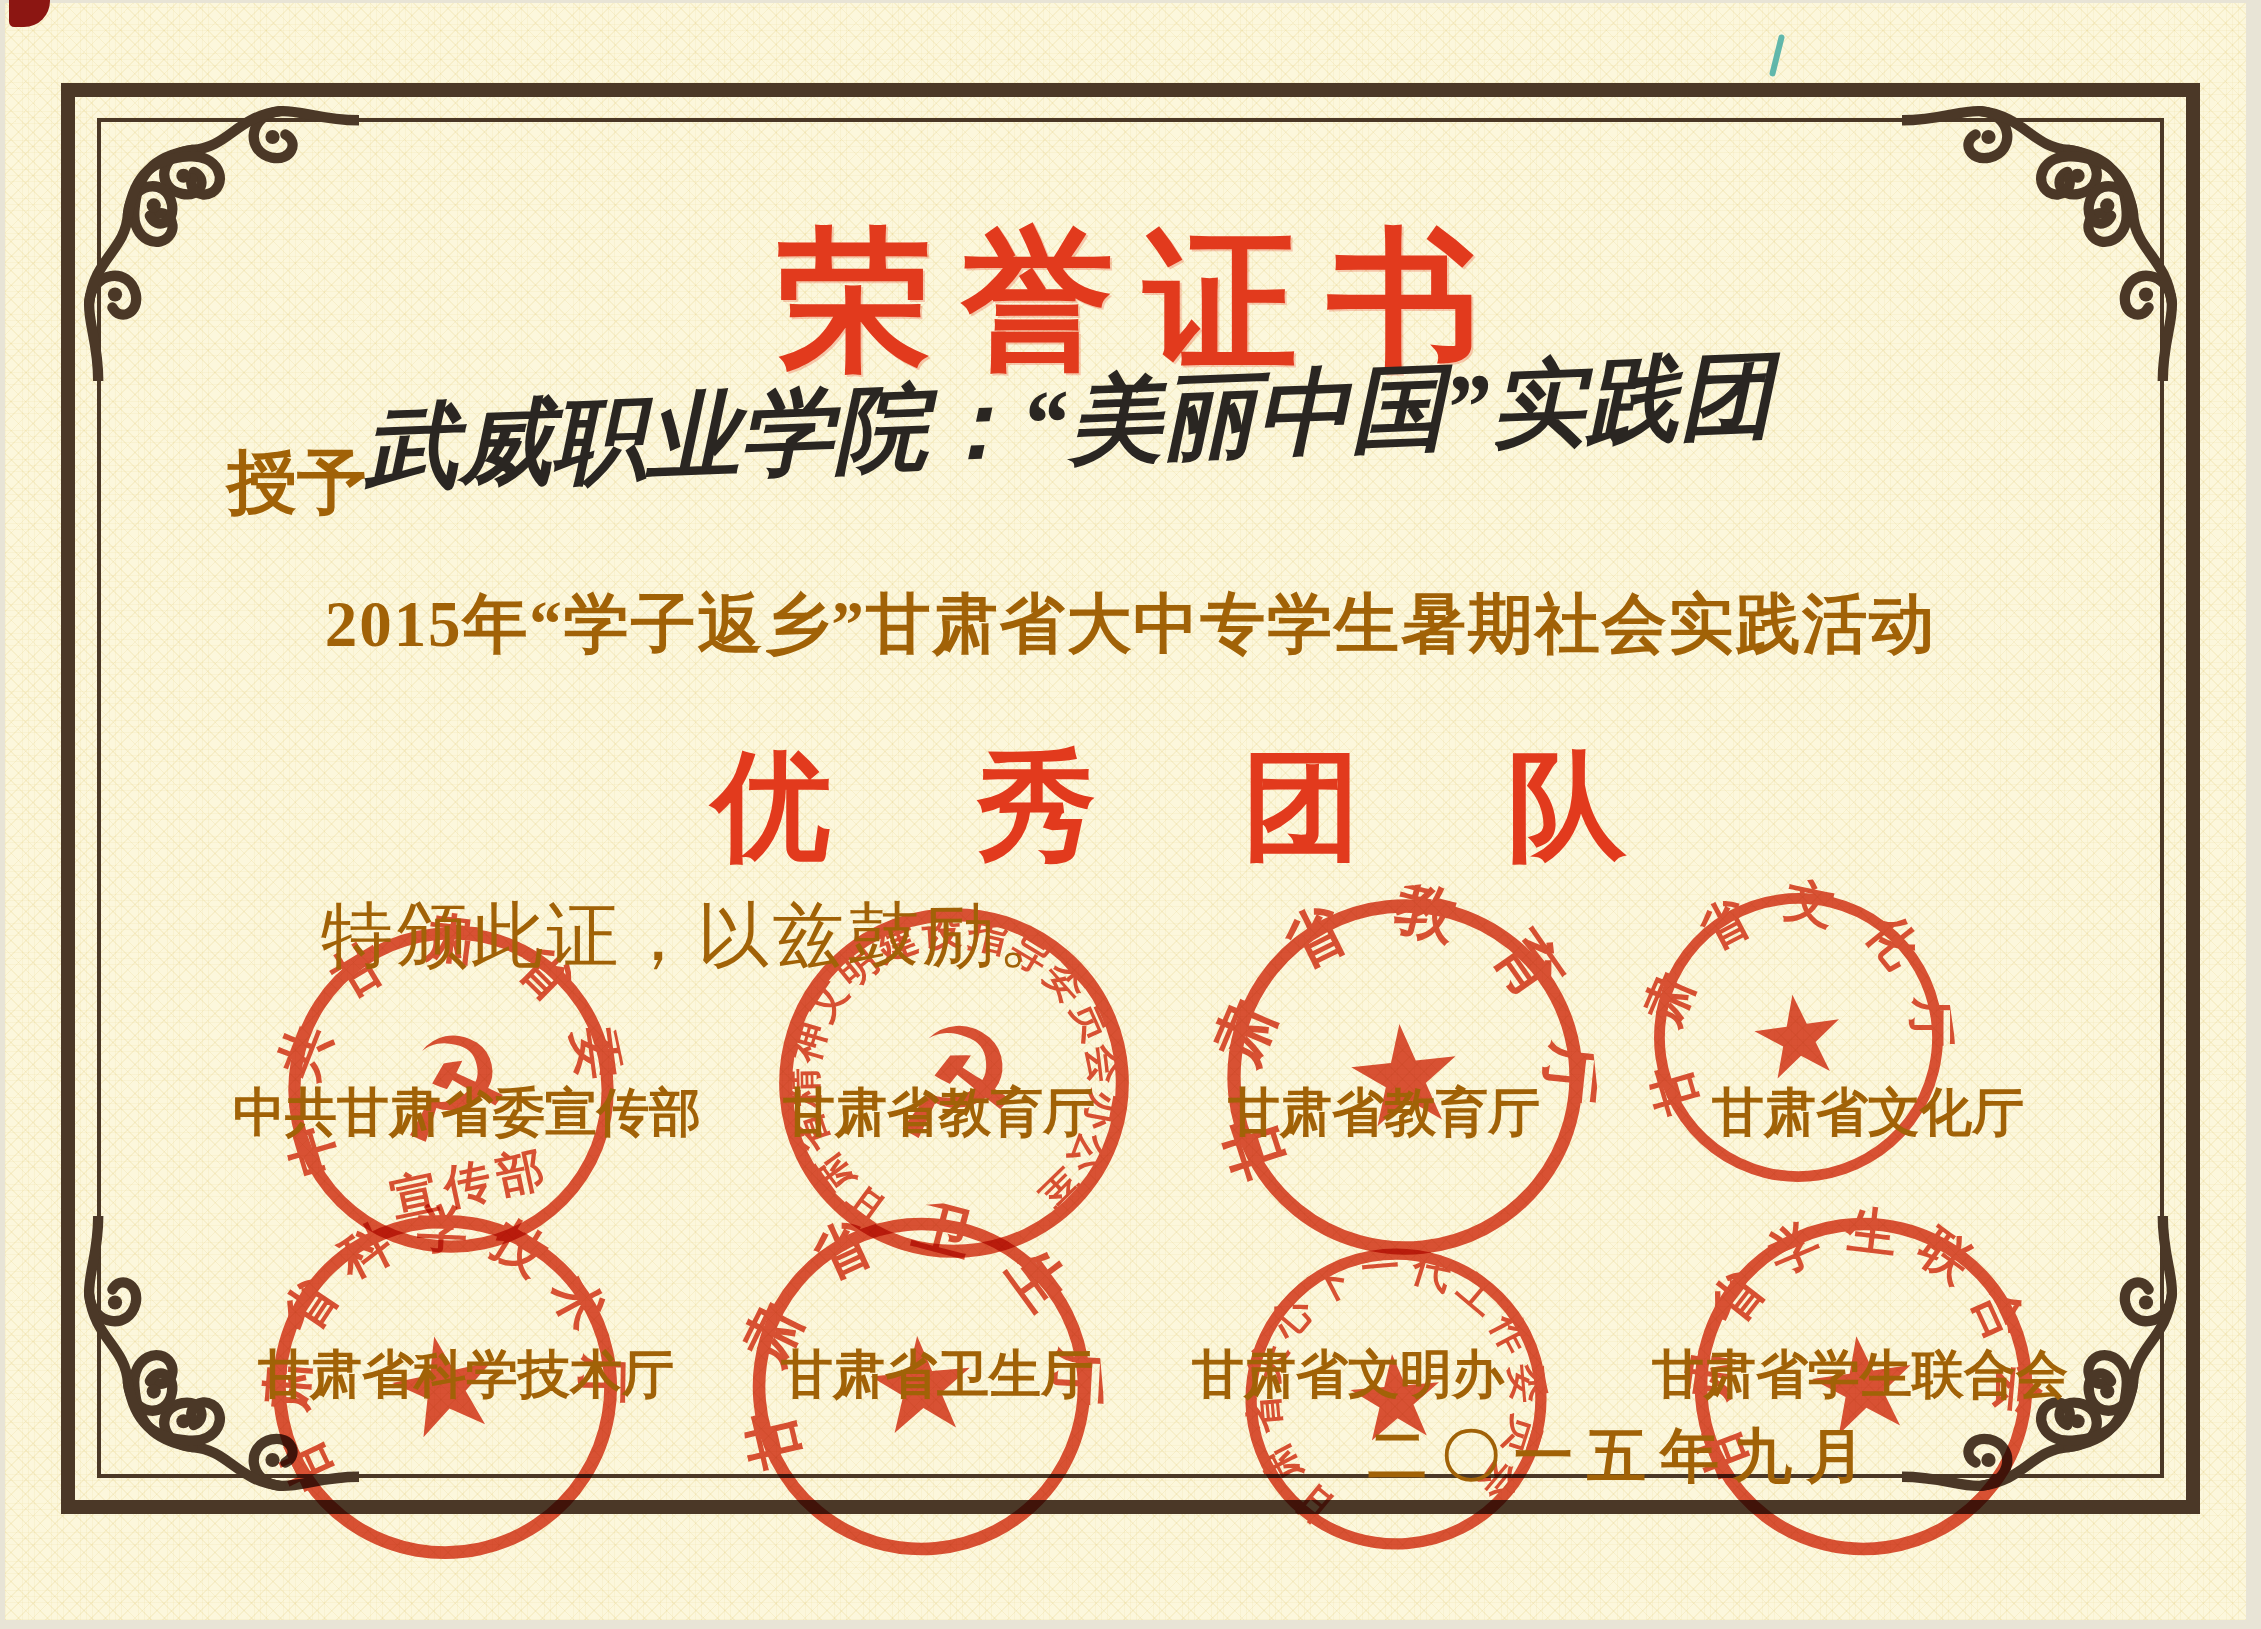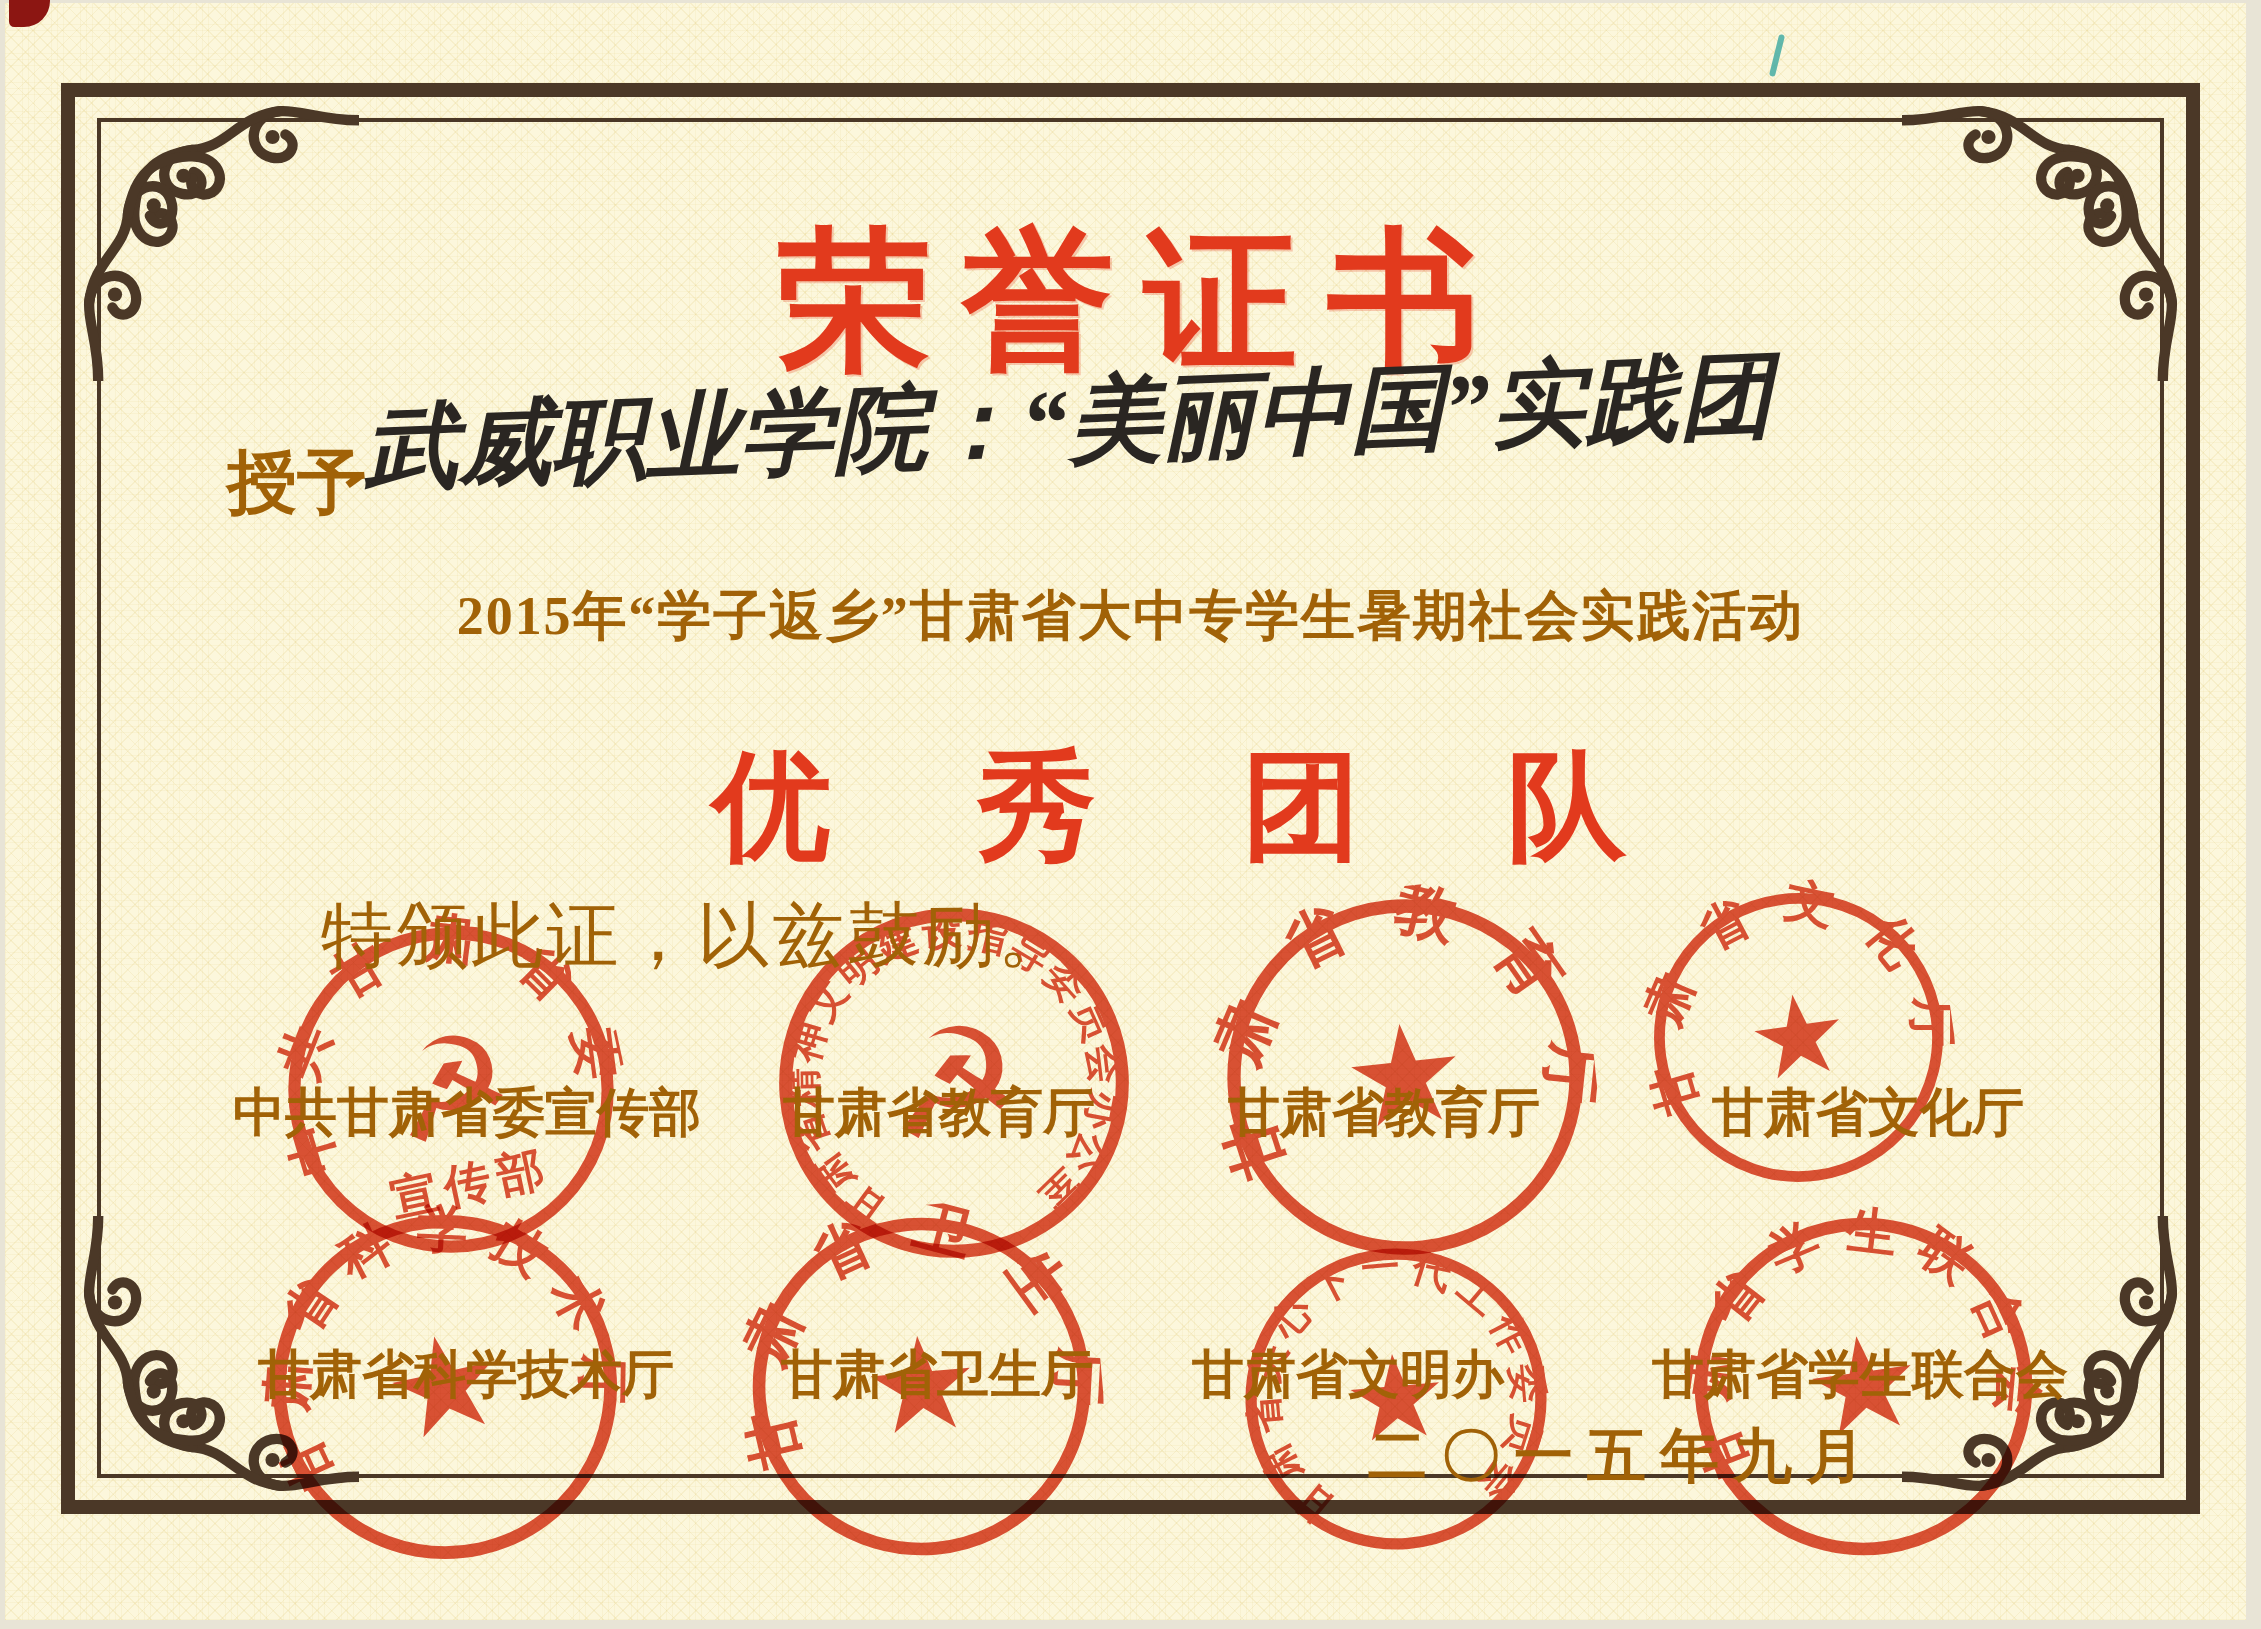--- a/index.html
+++ b/index.html
@@ -45,21 +45,21 @@
     color:#e23a1d;text-shadow:1.9px 1.9px 0 rgba(226,58,29,.25);padding-left:27px;
   }
   .award-prefix{left:227px;top:436px;font-size:70px;font-weight:bold;}
   .recipient{
     left:361px;top:386px;font-size:94px;font-weight:600;
     transform:rotate(-2.2deg);transform-origin:left top;
     font-style:italic;color:#2a2username:#2a2622;color:#2a2622;
   }
   .event-line{
     left:0;right:0;top:580px;text-align:center;
-    font-size:54px;font-weight:bold;letter-spacing:1.9px;
+    font-size:65px;font-weight:bold;letter-spacing:1.9px;
   }
   .award-title{
     left:712px;top:727px;font-size:119px;font-weight:bold;
     letter-spacing:146px;color:#e23a1d;
   }
   .closing-line{left:321px;top:888px;font-size:72px;font-weight:normal;letter-spacing:3.2px;}
   .sig{font-size:52px;font-weight:bold;}
   .issue-date{left:1368px;top:1417px;font-size:59px;font-weight:bold;letter-spacing:14px;}
   
   .seal{

